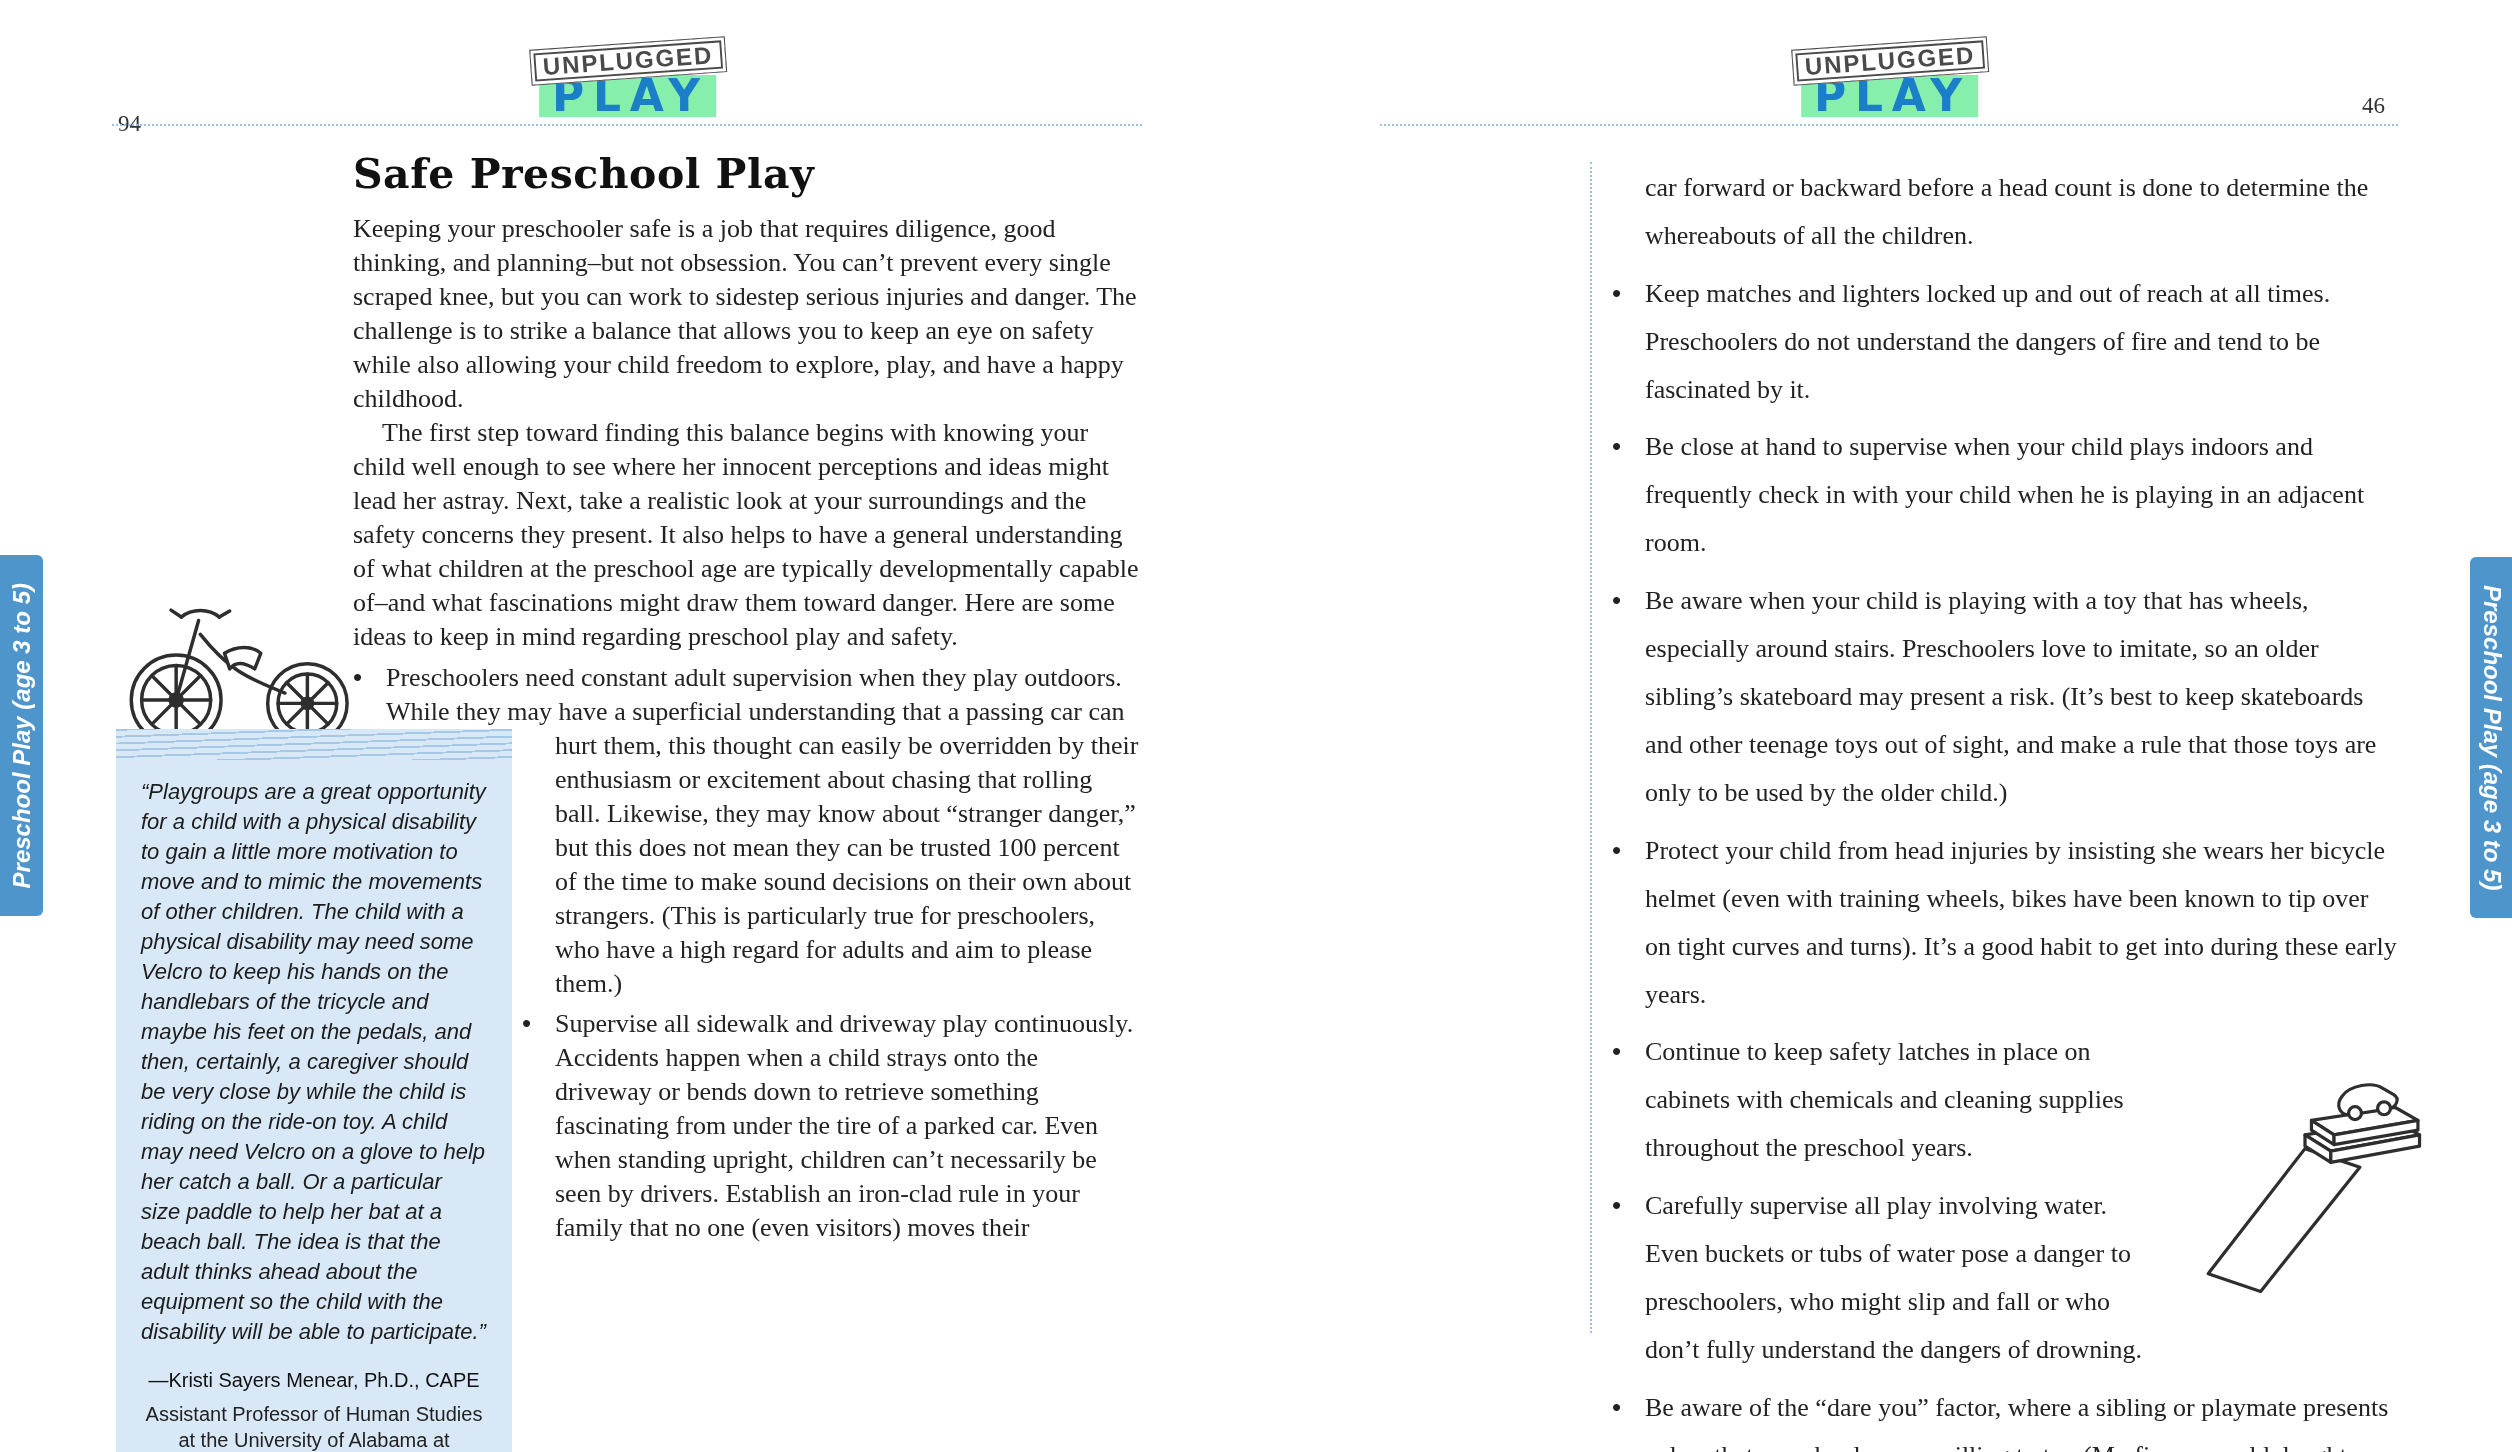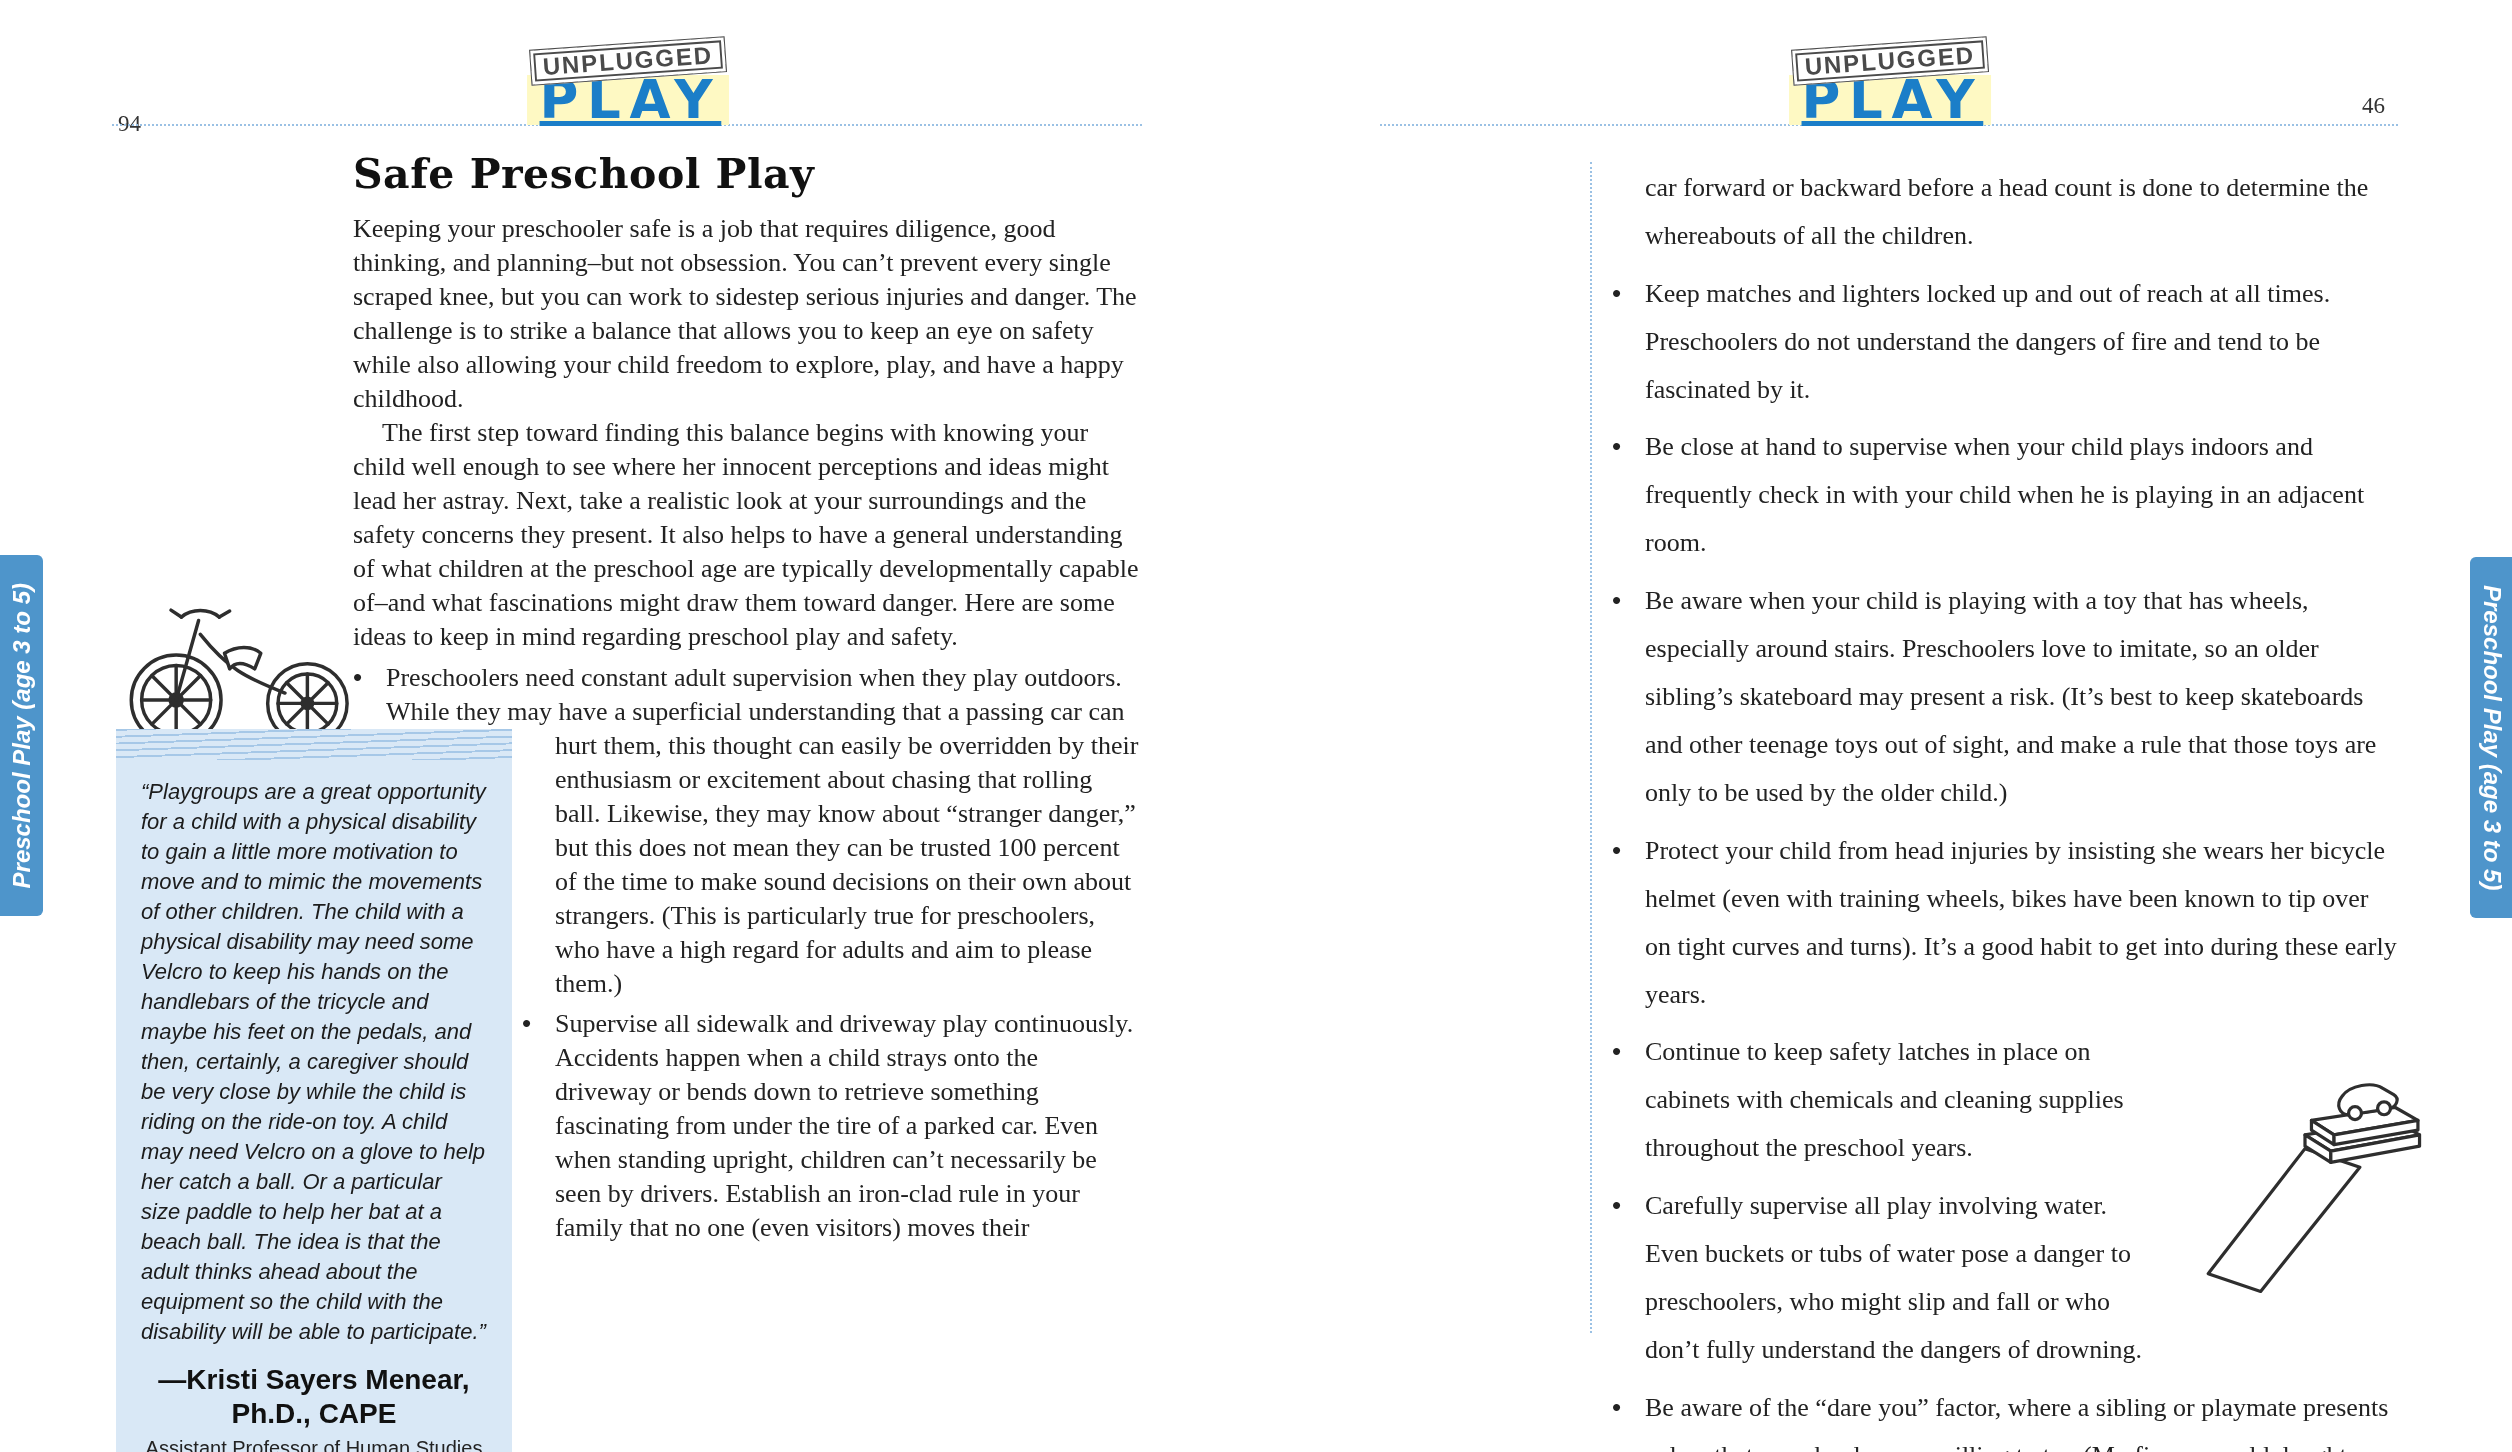--- a/index.html
+++ b/index.html
@@ -20,22 +20,22 @@
   .logo-right { left:1890px; }
   .stamp {
     display:inline-block; background:#fff; color:#4a4a4a;
     font-family:"Liberation Sans", sans-serif; font-weight:bold;
     font-size:24px; letter-spacing:1.9px; padding:4.8px 11.6px;
     border:1.9px solid #4a4a4a; box-shadow: inset 0 0 0 2.9px #fff, inset 0 0 0 4.8px #4a4a4a;
     transform:rotate(-4deg); line-height:1;
   }
   .playword {
     font-family:"DejaVu Sans", sans-serif; font-weight:bold;
-    font-size:53px; line-height:0.95; letter-spacing:8.7px; text-indent:4.8px;
-    color:var(--logo-blue,#1b7ec8); margin-top:-3.9px; background:#fef9c3; padding:0 7.7px;text-decoration:underline;
+    font-size:44px; line-height:0.95; letter-spacing:8.7px; text-indent:4.8px;
+    color:var(--logo-blue,#1b7ec8); margin-top:-3.9px; background:#86efac; padding:0 7.7px;
   }
   
   .tab {
     position:absolute; width:43px; height:361px; background:var(--tab-blue,#4e95cb);
     display:flex; align-items:center; justify-content:center; z-index:4;
   }
   .tab-left  { left:0; top:555px; border-radius:0 5.8px 5.8px 0; }
   .tab-right { left:2470px; top:557px; border-radius:5.8px 0 0 5.8px; }
   .tab-label {
     font-family:"Liberation Sans", sans-serif; font-style:italic; font-weight:bold;
@@ -73,22 +73,22 @@
   .quote-box::before {
     content:""; position:absolute; left:0; right:0; top:0; height:31px;
     background:
       repeating-linear-gradient(178deg, rgba(124,173,219,0.55) 0 1.9px, rgba(0,0,0,0) 1.9px 6.8px);
   }
   .quote-text {
     font-family:"Liberation Sans", sans-serif; font-style:italic;
     font-size:22px; line-height:30px; margin:0; color:#1c1c1c;
   }
   .quote-attr {
-    font-family:"Liberation Sans", sans-serif; font-weight:bold;
-    font-size:28px; margin:15.5px 0 3.9px 0; text-align:center; color:#111;
+    font-family:"Liberation Sans", sans-serif; font-weight:normal;
+    font-size:20px; margin:15.5px 0 3.9px 0; text-align:center; color:#111;
   }
   .quote-affil {
     font-family:"Liberation Sans", sans-serif; font-size:20px; line-height:26px;
     margin:0; text-align:center; color:#222;
   }
   
   .v-rule { position:absolute; left:1590px; top:162px; height:1171px; width:0; border-left:2.9px dotted var(--rule-blue,#9bc1e4); }
   
   .trike { position:absolute; left:114px; top:562px; width:259px; height:193px; }
   .illus svg { width:100%; height:100%; display:block; }

